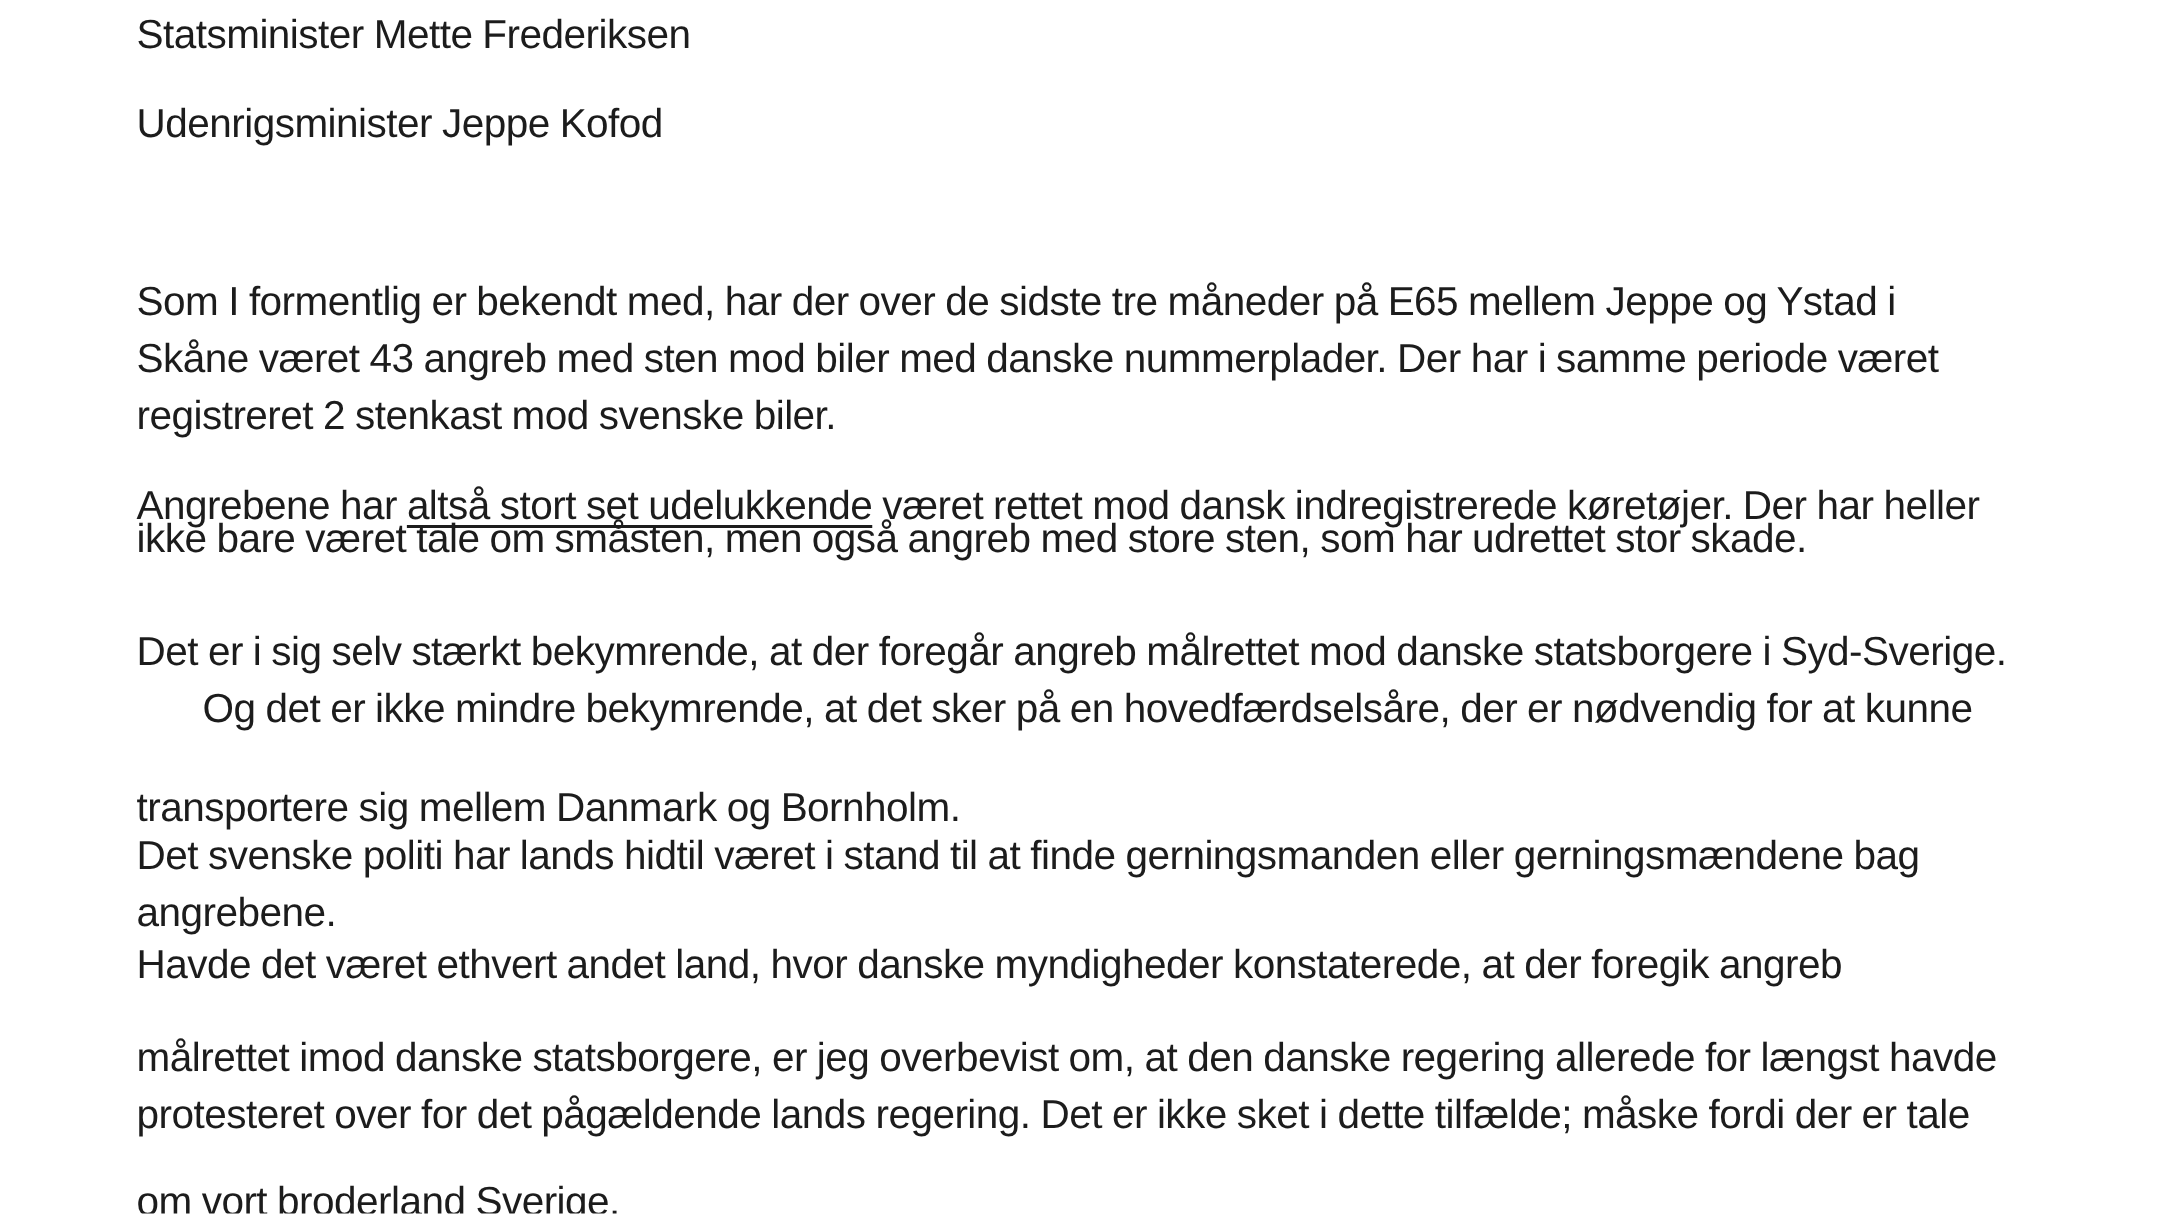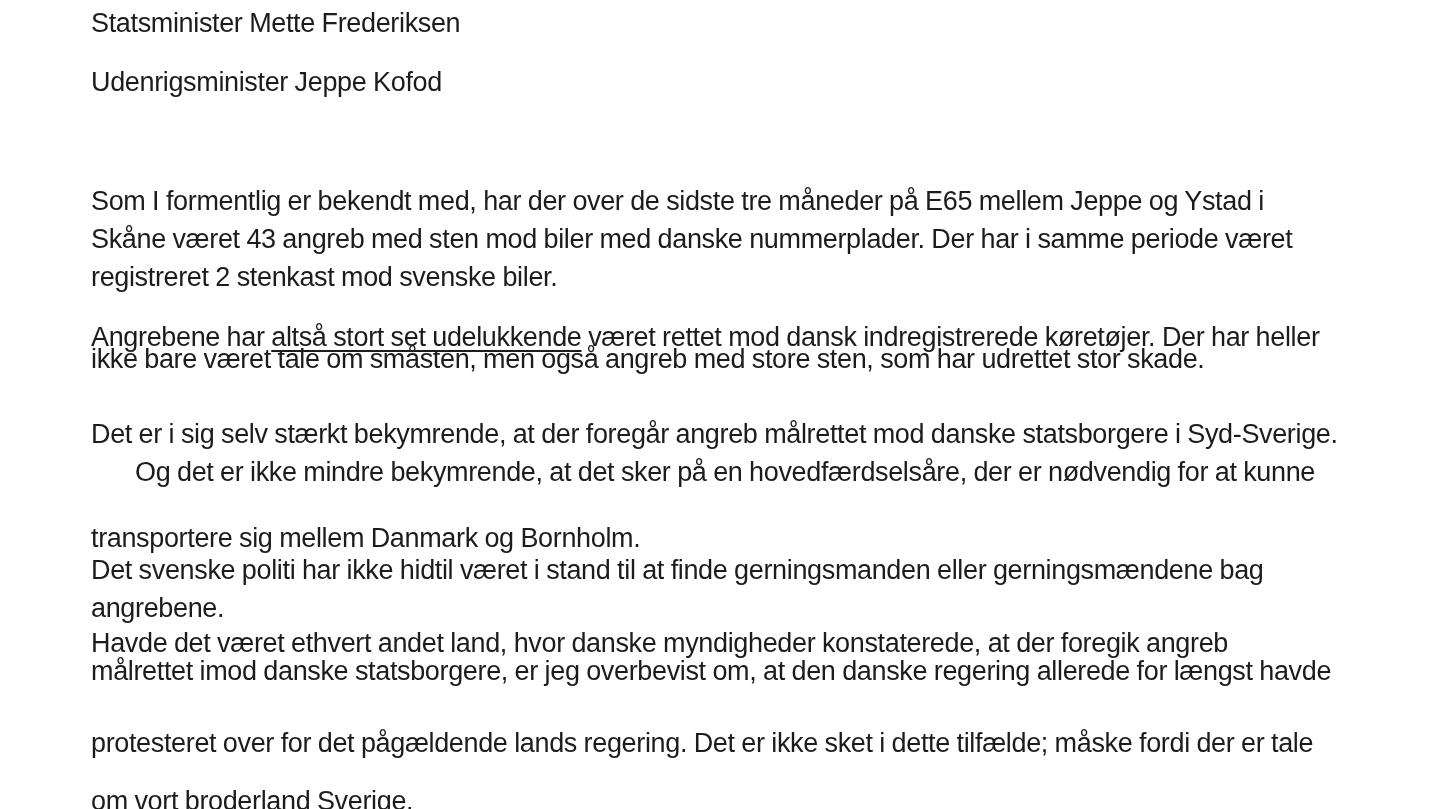--- a/index.html
+++ b/index.html
@@ -57,24 +57,24 @@
     <div class="line" style="top:344px;">ikke bare været tale om småsten, men også angreb med store sten, som har udrettet stor skade.</div>
   </div>
 
   <div>
     <div class="line" style="top:419px;text-align:center;">Det er i sig selv stærkt bekymrende, at der foregår angreb målrettet mod danske statsborgere i Syd-Sverige.</div>
     <div class="line" style="top:457px;margin-left:44px;">Og det er ikke mindre bekymrende, at det sker på en hovedfærdselsåre, der er nødvendig for at kunne</div>
     <div class="line" style="top:495px;margin-top:28px;">transportere sig mellem Danmark og Bornholm.</div>
   </div>
 
   <div>
-    <div class="line" style="top:555px;">Det svenske politi har ikke hidtil været i stand til at finde gerningsmanden eller gerningsmændene bag</div>
+    <div class="line" style="top:555px;">Det svenske politi har lands hidtil været i stand til at finde gerningsmanden eller gerningsmændene bag</div>
     <div class="line" style="top:593px;">angrebene.</div>
   </div>
 
   <div>
     <div class="line" style="top:628px;">Havde det været ethvert andet land, hvor danske myndigheder konstaterede, at der foregik angreb</div>
-    <div class="line" style="top:656px;text-align:center;">målrettet imod danske statsborgere, er jeg overbevist om, at den danske regering allerede for længst havde</div>
+    <div class="line" style="top:690px;text-align:center;">målrettet imod danske statsborgere, er jeg overbevist om, at den danske regering allerede for længst havde</div>
     <div class="line" style="top:728px;">protesteret over for det pågældende lands regering. Det er ikke sket i dette tilfælde; måske fordi der er tale</div>
     <div class="line" style="top:786px;">om vort broderland Sverige.</div>
   </div>
 
 </div>
 
 </body></html>

